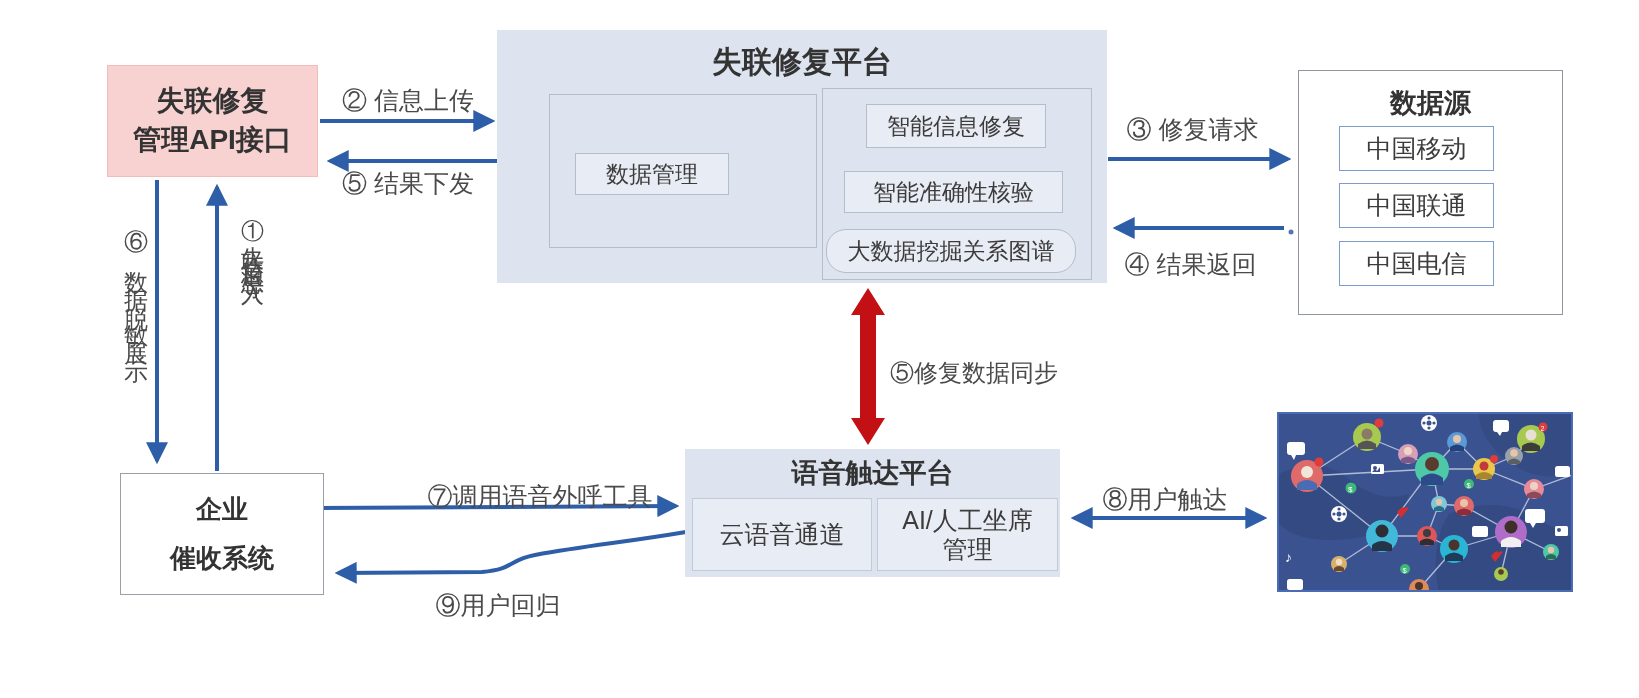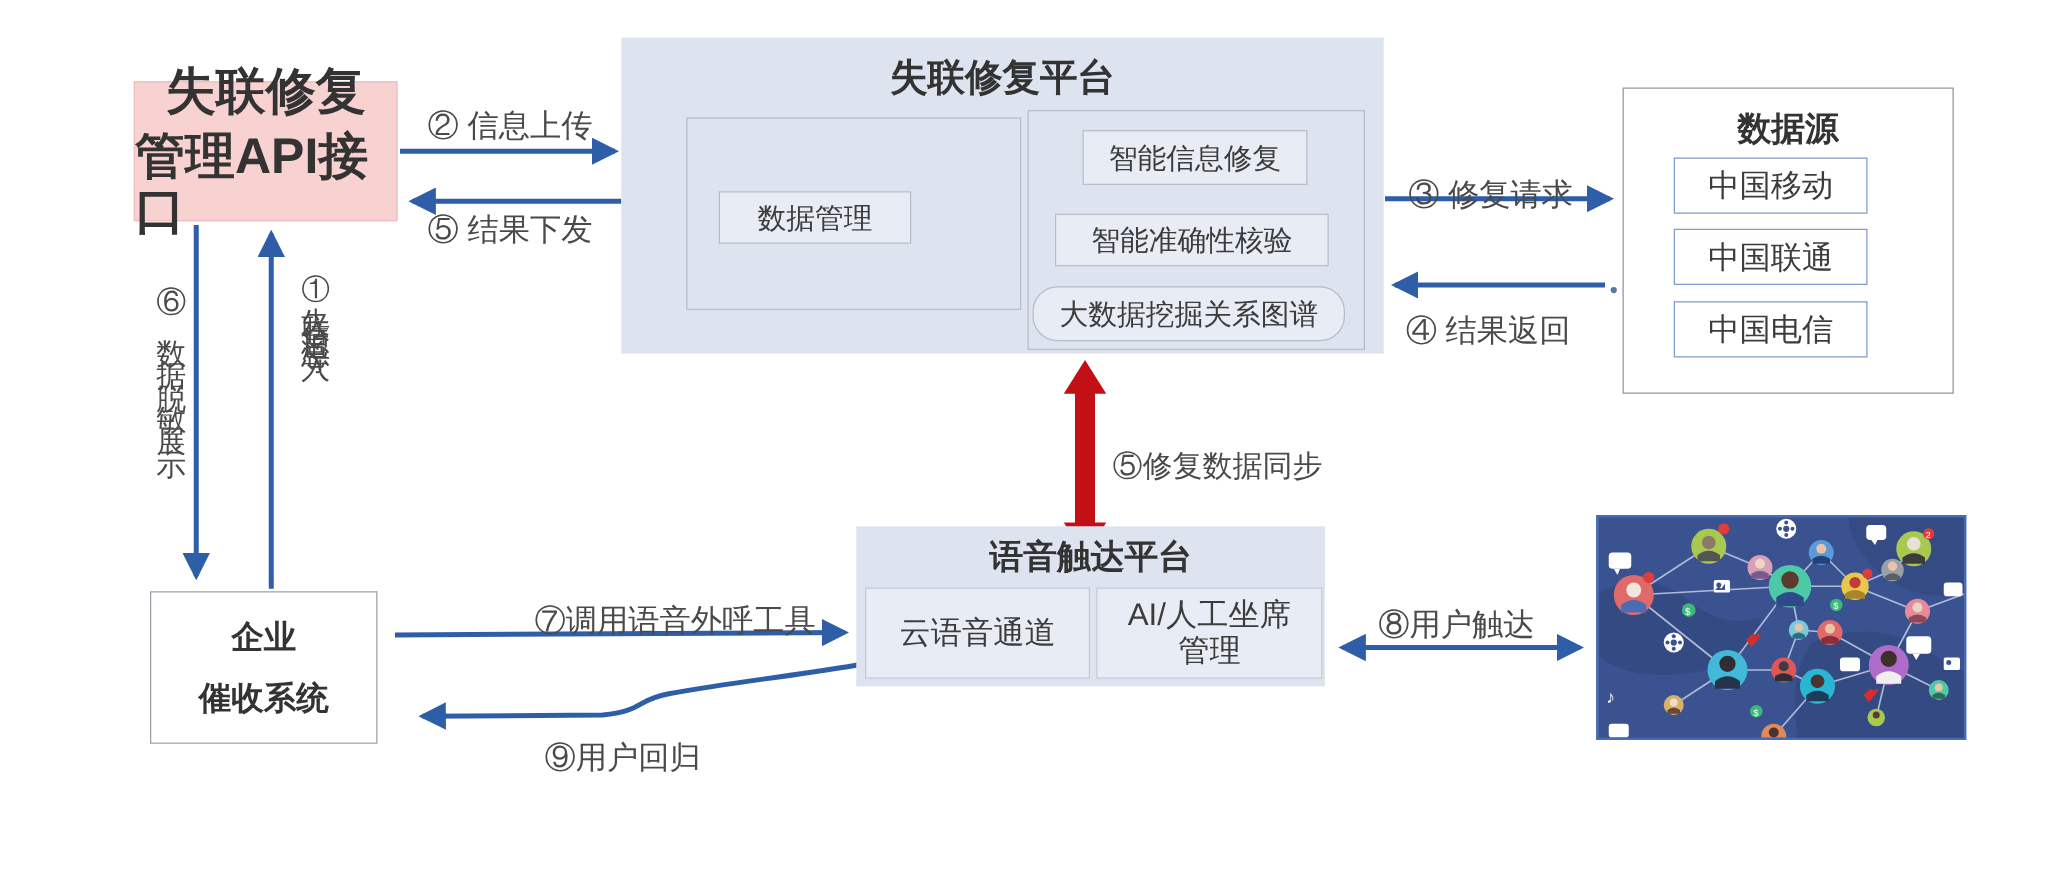--- a/index.html
+++ b/index.html
@@ -1,37 +1,37 @@
 <!DOCTYPE html>
 <html><head>
 <meta charset="utf-8">
 <style>
   html,body{margin:0;padding:0;background:#fff;}
   body{font-family:"Liberation Sans",sans-serif;}
   .canvas{position:relative;width:1639px;height:698px;background:#ffffff;overflow:hidden;}
   .box{position:absolute;box-sizing:border-box;}
   .api-box{left:107px;top:65px;width:211px;height:112px;background:#f8d1d1;border:1px solid #f0bcbc;
     display:flex;flex-direction:column;justify-content:center;align-items:center;gap:8px;
-    font-size:40px;font-weight:bold;color:#333;line-height:1.1;}
+    font-size:28px;font-weight:bold;color:#333;line-height:1.1;}
   .platform{left:497px;top:30px;width:610px;height:253px;background:#dde3ef;}
   .platform-title{position:absolute;top:12px;left:0;width:100%;text-align:center;
     font-size:30px;font-weight:bold;color:#333;}
   .group-outline{position:absolute;border:1px solid #b6bdc9;background:transparent;box-sizing:border-box;}
   .left-group{left:52px;top:64px;width:268px;height:154px;}
   .right-group{left:325px;top:58px;width:270px;height:192px;}
   .chip{position:absolute;box-sizing:border-box;background:#e8ecf4;border:1px solid #b6bdc9;
     display:flex;align-items:center;justify-content:center;font-size:23px;color:#3c3c3c;text-align:center;}
   .datasource{left:1298px;top:70px;width:265px;height:245px;background:#fff;border:1.5px solid #8f969e;}
   .ds-title{position:absolute;top:14px;left:0;width:100%;text-align:center;font-size:27px;font-weight:bold;color:#333;}
   .carrier{position:absolute;left:40px;width:155px;height:45px;box-sizing:border-box;background:#fff;
     border:1.5px solid #7e9bc9;display:flex;align-items:center;justify-content:center;font-size:25px;color:#3c3c3c;}
-  .enterprise{left:120px;top:473px;width:182px;height:122px;background:#fff;border:1.5px solid #9aa0a8;
+  .enterprise{left:120px;top:473px;width:204px;height:122px;background:#fff;border:1.5px solid #9aa0a8;
     display:flex;flex-direction:column;justify-content:center;align-items:center;gap:14px;
     font-size:26px;font-weight:bold;color:#333;}
-  .voicebox{left:685px;top:421px;width:375px;height:128px;background:#dde3ef;}
+  .voicebox{left:685px;top:449px;width:375px;height:128px;background:#dde3ef;}
   .voice-title{position:absolute;top:6px;left:0;width:100%;text-align:center;font-size:27px;font-weight:bold;color:#333;}
   .voice-chip{position:absolute;top:49px;height:73px;box-sizing:border-box;background:#e8ecf4;border:1px solid #c3cad6;
     display:flex;flex-direction:column;align-items:center;justify-content:center;font-size:25px;color:#3c3c3c;line-height:1.15;}
   .lbl{position:absolute;font-size:25px;color:#4a4a4a;white-space:nowrap;text-align:center;}
   .vlbl{position:absolute;writing-mode:vertical-rl;text-orientation:upright;color:#4a4a4a;white-space:nowrap;}
   .vlbl6{left:120px;top:210px;font-size:24px;letter-spacing:18px;}
   .vlbl1{left:238px;top:200px;font-size:23px;letter-spacing:5px;}
   .sync-lbl{position:absolute;left:890px;top:357px;font-size:24px;color:#4a4a4a;white-space:nowrap;}
   svg.connectors{position:absolute;left:0;top:0;width:1639px;height:698px;pointer-events:none;}
   .illu{left:1277px;top:412px;width:296px;height:180px;border:2px solid #4a6cb5;background:#3a5390;overflow:hidden;}
@@ -95,21 +95,21 @@
       <div>云语音通道</div>
     </div>
     <div class="voice-chip" style="left:192px;width:181px;">
       <div>AI/人工坐席</div>
       <div>管理</div>
     </div>
   </div>
 
   <div class="lbl" style="left:300px;top:84px;width:216px;">② 信息上传</div>
   <div class="lbl" style="left:300px;top:167px;width:216px;">⑤ 结果下发</div>
-  <div class="lbl" style="left:1090px;top:113px;width:205px;margin-top:26px;">③ 修复请求</div>
+  <div class="lbl" style="left:1090px;top:113px;width:205px;">③ 修复请求</div>
   <div class="lbl" style="left:1088px;top:248px;width:205px;">④ 结果返回</div>
   <div class="vlbl vlbl6">⑥数据脱敏展示</div>
   <div class="vlbl vlbl1">①失联信息汇总导入</div>
   <div class="sync-lbl">⑤修复数据同步</div>
   <div class="lbl" style="left:415px;top:480px;width:250px;">⑦调用语音外呼工具</div>
   <div class="lbl" style="left:1095px;top:483px;width:140px;">⑧用户触达</div>
   <div class="lbl" style="left:428px;top:589px;width:140px;">⑨用户回归</div>
 
   <div class="box illu">
     <svg width="296" height="180" viewBox="0 0 296 180">

